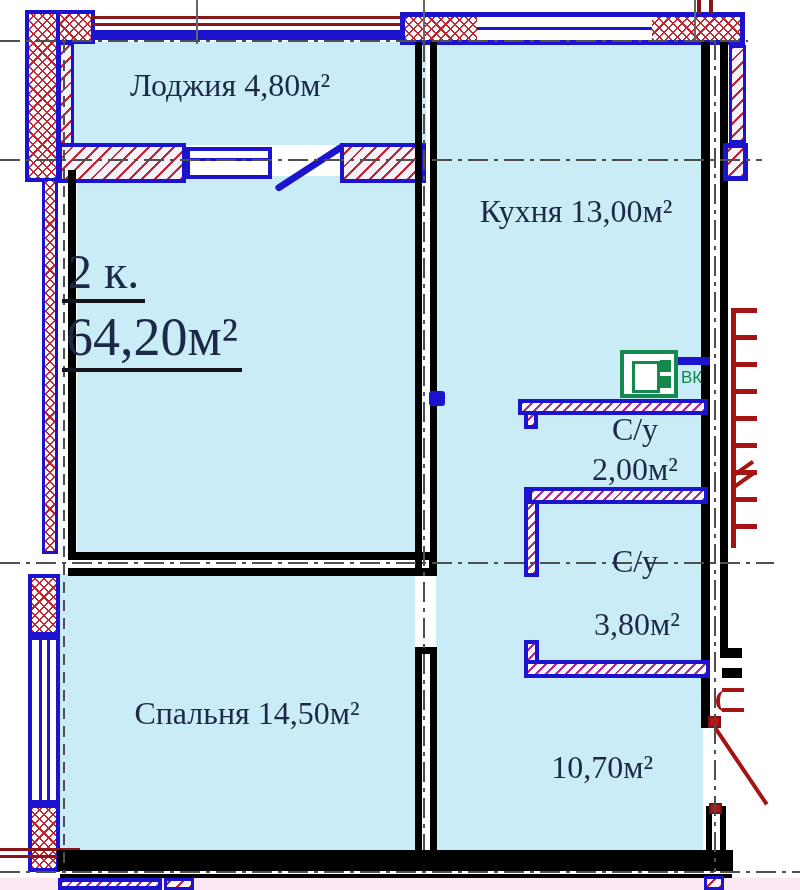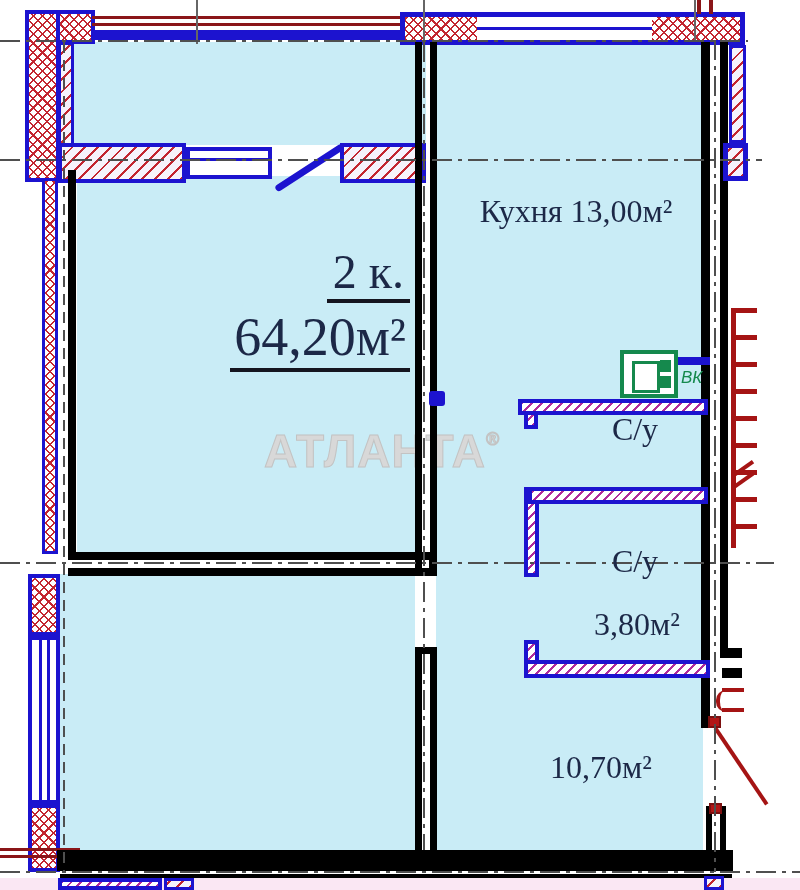--- a/index.html
+++ b/index.html
@@ -26,46 +26,43 @@
   .axis-h{height:2px;background:repeating-linear-gradient(90deg,var(--axis_gray) 0 20px,transparent 20px 26px,var(--axis_gray) 26px 30px,transparent 30px 36px);}
   .axis-v{width:2px;background:repeating-linear-gradient(180deg,var(--axis_gray) 0 20px,transparent 20px 26px,var(--axis_gray) 26px 30px,transparent 30px 36px);}
   .dash-v{width:2px;background:repeating-linear-gradient(180deg,var(--axis_gray) 0 11px,transparent 11px 18px);}
   .winh{border:4px solid var(--wall_blue);background:#fff;}
   .door-leaf{height:7px;background:var(--wall_blue);border-radius:4px;
       transform:rotate(-33deg);transform-origin:left center;}
   .ladder{border-left:5px solid var(--ladder_red);
       background:repeating-linear-gradient(180deg,var(--ladder_red) 0 5px,transparent 5px 27px);}
   .red{background:var(--ladder_red);}
   .lbl{color:var(--text_dark);font-size:32px;text-align:center;white-space:nowrap;line-height:1.1;}
-  .title-wrap{text-align:right;color:var(--text_dark);}
+  .title-wrap{text-align:left;color:var(--text_dark);}
   .t1{font-size:48px;border-bottom:4px solid #15151f;padding:0 6px 1px 6px;}
   .t2{font-size:54px;border-bottom:4px solid #15151f;padding:0 4px 1px 4px;}
   .vk-box{border:4px solid var(--green);background:#fff;}
   .vk-door{border:3px solid var(--green);background:#fff;}
   .vk-sq{background:var(--green);}
-  .vk-lbl{color:var(--green);font-style:italic;font-size:17px;font-family:"Liberation Sans",sans-serif;}
+  .vk-lbl{color:var(--green);font-size:17px;font-family:"Liberation Sans",sans-serif;}
   .wm{color:var(--watermark_gray);-webkit-text-stroke:1px #c3c3c3;
       font-family:"Liberation Sans",sans-serif;font-weight:bold;font-size:46px;
       letter-spacing:1px;white-space:nowrap;}
   .wm .reg{font-size:18px;vertical-align:22px;}
   .pink{background:var(--pink);}
 </style>
 </head>
 <body>
 
 <div id="plan">
 
   <div class="el fill" style="left:58px;top:42px;width:368px;height:103px;"></div>
   <div class="el fill" style="left:77px;top:176px;width:338px;height:378px;"></div>
   <div class="el fill" style="left:436px;top:42px;width:267px;height:808px;"></div>
   <div class="el fill" style="left:58px;top:574px;width:357px;height:276px;"></div>
 
-  <div class="el wm" style="left:264px;top:424px;">
-    <span>АТЛАНТА</span><span class="reg">®</span>
-  </div>
 
   <div class="el xhatch" style="left:25px;top:10px;width:70px;height:34px;"></div>
   <div class="el xhatch" style="left:25px;top:10px;width:35px;height:172px;"></div>
   <div class="el dhatch b3" style="left:58px;top:42px;width:16px;height:134px;"></div>
 
   <div class="el maroon-dbl" style="left:92px;top:16px;width:310px;height:10px;"></div>
   <div class="el blue" style="left:92px;top:30px;width:323px;height:10px;"></div>
 
   <div class="el" style="left:400px;top:12px;width:345px;height:33px;border:5px solid var(--wall_blue);background:#fff;display:flex;">
     <div style="width:72px;background:repeating-linear-gradient(45deg,var(--hatch_red) 0 1.5px,transparent 1.5px 6.5px),repeating-linear-gradient(-45deg,var(--hatch_red) 0 1.5px,transparent 1.5px 6.5px),#fff;"></div>
@@ -152,26 +149,29 @@
   <div class="el dhatch b3" style="left:704px;top:876px;width:20px;height:14px;"></div>
 
   <div class="el axis-h" style="left:0;top:40px;width:748px;"></div>
   <div class="el axis-h" style="left:0;top:159px;width:762px;"></div>
   <div class="el axis-h" style="left:0;top:562px;width:774px;"></div>
   <div class="el axis-h" style="left:0;top:871px;width:800px;"></div>
   <div class="el axis-v" style="left:423px;top:42px;height:808px;"></div>
   <div class="el axis-v" style="left:714px;top:40px;height:832px;"></div>
   <div class="el dash-v" style="left:63px;top:42px;height:830px;"></div>
 
+  <div class="el lbl" style="left:80px;top:68px;width:300px;">Лоджия 4,80м²</div>
   <div class="el lbl" style="left:448px;top:194px;width:256px;">Кухня 13,00м²</div>
   <div class="el title-wrap" style="left:62px;top:244px;width:348px;">
     <span class="t1">2 к.</span>
   </div>
   <div class="el title-wrap" style="left:62px;top:306px;width:348px;">
     <span class="t2">64,20м²</span>
   </div>
   <div class="el lbl" style="left:600px;top:412px;width:70px;">С/у</div>
+  <div class="el lbl" style="left:570px;top:452px;width:130px;">2,00м²</div>
   <div class="el lbl" style="left:600px;top:544px;width:70px;">С/у</div>
   <div class="el lbl" style="left:572px;top:584px;width:130px;margin-top:23px;">3,80м²</div>
-  <div class="el lbl" style="left:531px;top:750px;width:140px;">10,70м²</div>
+  <div class="el lbl" style="left:97px;top:696px;width:300px;">Спальня 14,50м²</div>
+  <div class="el lbl" style="left:513px;top:750px;width:140px;text-align:right;">10,70м²</div>
   <div class="el vk-lbl" style="left:681px;top:368px;">ВК</div>
 
 </div>
 
 </body></html>

